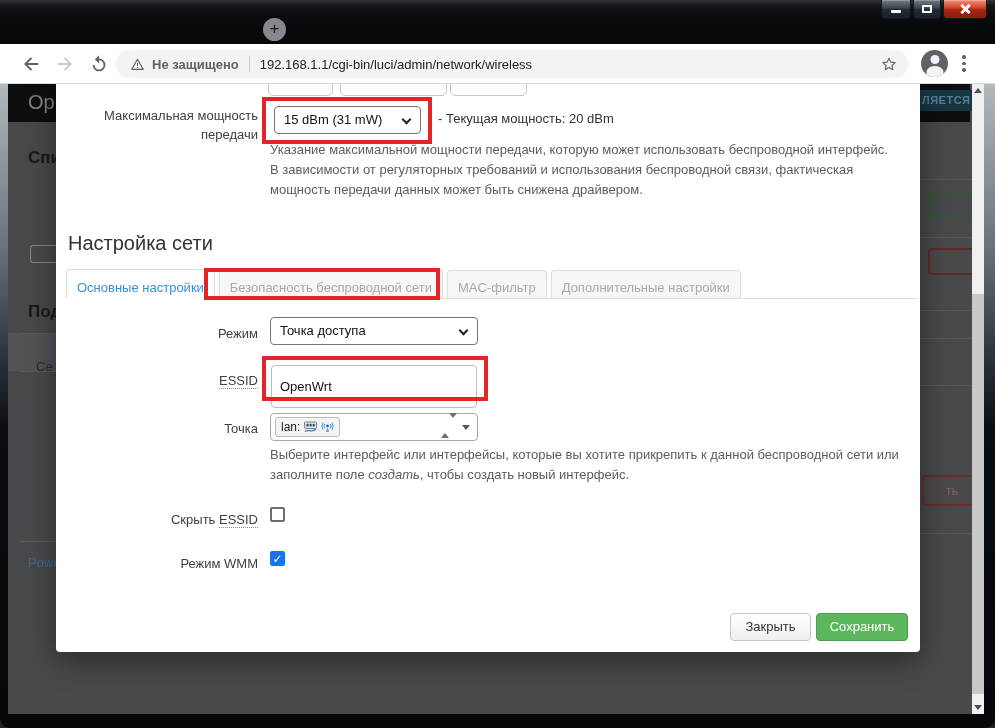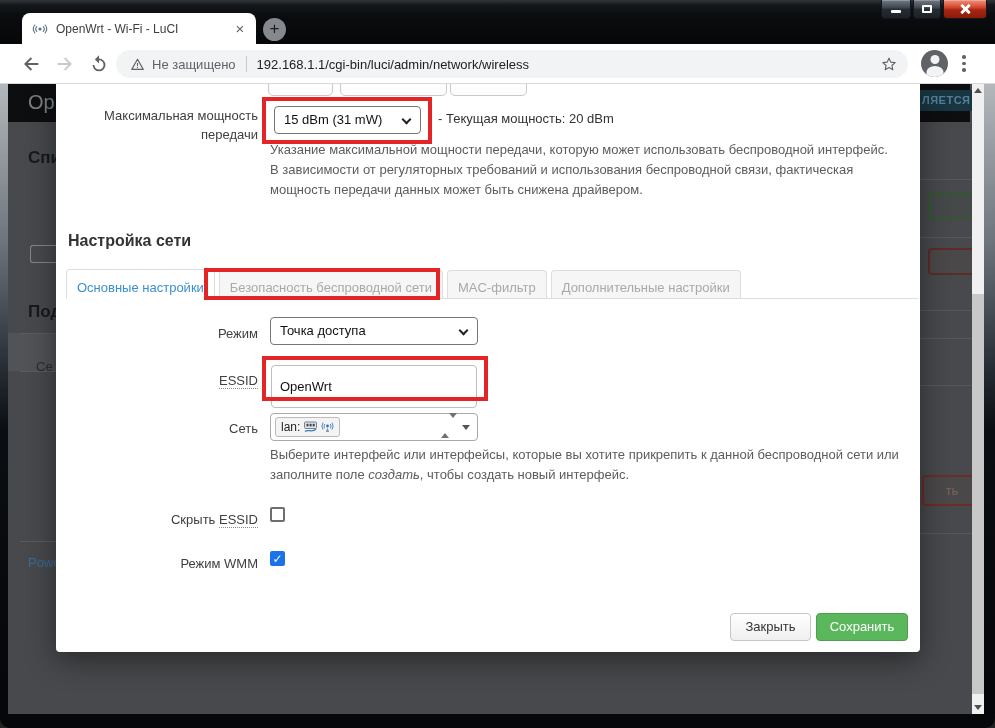--- a/index.html
+++ b/index.html
@@ -48,21 +48,21 @@
   .addressbar {
     position:absolute; left:0; top:44px; width:995px; height:40px; background:#fff;
     border-bottom:1px solid #d7d9dc;
   }
   .nav-ico { position:absolute; top:9px; width:22px; height:22px; }
   .omnibox {
     position:absolute; left:116px; top:6px; width:792px; height:28px;
     background:#f1f3f4; border-radius:14px; display:flex; align-items:center;
   }
   .omni-warn { width:15px; height:15px; margin-left:14px; flex:0 0 auto;}
-  .omni-sec { margin-left:7px; font-size:13px; color:#5f6368; white-space:nowrap;}
+  .omni-sec { margin-left:7px; font-size:13px; color:#5f6368; white-space:nowrap;font-weight:bold;}
   .omni-div { width:1px; height:16px; background:#c6c9cc; margin:0 10px; }
   .omni-url { font-size:13px; color:#202124; white-space:nowrap; flex:1; overflow:hidden;}
   .omni-star { width:18px; height:18px; margin-right:10px; flex:0 0 auto;}
   .avatar { position:absolute; left:921px; top:6px; width:27px; height:27px; border-radius:50%; background:#5f6368; overflow:hidden;}
   .avatar .head { position:absolute; left:50%; top:5px; width:9px; height:9px; border-radius:50%; background:#f1f3f4; transform:translateX(-50%);}
   .avatar .body { position:absolute; left:50%; top:16px; width:17px; height:12px; border-radius:50% 50% 0 0; background:#f1f3f4; transform:translateX(-50%);}
   .menu-dots { position:absolute; left:962px; top:11px; width:4px; }
   .menu-dots i { display:block; width:3.5px; height:3.5px; border-radius:50%; background:#5f6368; margin-bottom:3px;}
 
   
@@ -110,21 +110,21 @@
   .dotted { border-bottom:1px dotted #8a8a8a; }
   .red-box { position:absolute; border:4px solid #e42527; z-index:30; pointer-events:none;}
   .sel {
     position:absolute; height:28px; background:#fff; border:1px solid #767676; border-radius:4px;
     padding:0 24px 0 9px; line-height:26px; color:#111; font-size:13px;
   }
   .chev { position:absolute; right:10px; top:9px; width:7px; height:7px; border-right:2px solid #222; border-bottom:2px solid #222; transform:rotate(45deg); }
   .txt-input { position:absolute; height:43px; border:1px solid #bdbdbd; border-radius:4px; padding:0 8px; font-size:13px; color:#111;
     font-family:"Liberation Sans","DejaVu Sans",sans-serif; outline:none;}
   .desc { position:absolute; color:#5c5c5c; line-height:20px; }
-  .section-title { position:absolute; left:12px; top:148px; font-size:16px; font-weight:bold; color:#333; }
+  .section-title { position:absolute; left:12px; top:148px; font-size:20px; font-weight:normal; color:#333; }
   .tabs { position:absolute; left:10px; top:186px; width:852px; height:29px; border-bottom:1px solid #ddd; display:flex; align-items:flex-end;}
   .tab-item {
     height:28px; padding:4px 10px; line-height:26px; margin-right:4px; white-space:nowrap;
     border:1px solid #ddd; border-bottom:none; border-radius:4px 4px 0 0; background:#f6f6f6; color:#a9a9a9;
   }
   .tab-item.active { background:#fff; color:#3a8fd0; position:relative; height:30px; line-height:28px; margin-bottom:-1px; border-bottom:1px solid #fff;}
   .net-widget { position:absolute; left:214px; top:329px; width:208px; height:28px; border:1px solid #a9a9a9; border-radius:4px; background:#fff; }
   .net-tag { position:absolute; left:4px; top:3px; height:20px; display:flex; align-items:center; gap:3px;
     border:1px solid #bbb; border-radius:3px; background:#f4f4f4; padding:0 5px; font-size:12px; color:#222;}
   .spin { position:absolute; right:26px; top:4px; width:10px; }
@@ -137,28 +137,20 @@
     font-family:"Liberation Sans","DejaVu Sans",sans-serif;}
   .btn-close { left:674px; top:529px; width:81px; background:linear-gradient(180deg,#fff,#efefef); border:1px solid #c6c6c6; color:#333;}
   .btn-save { left:760px; top:529px; width:92px; background:#5bb75b; border:1px solid #4f9e4f; color:#fff;}
 </style>
 </head>
 <body>
 
 <div id="stage">
 
   <div class="titlebar">
-    <div class="tab">
-      <svg class="tab-favicon" viewBox="0 0 24 24" fill="none">
-        <circle cx="12" cy="12" r="2.4" fill="#57707f"></circle>
-        <path d="M7.2 8.3a5.4 5.4 0 0 0 0 7.4M4.4 6a9.3 9.3 0 0 0 0 12M16.8 8.3a5.4 5.4 0 0 1 0 7.4M19.6 6a9.3 9.3 0 0 1 0 12" stroke="#57707f" stroke-width="1.6" stroke-linecap="round"></path>
-      </svg>
-      <span class="tab-title">OpenWrt - Wi-Fi - LuCI</span>
-      <span class="tab-close">×</span>
-    </div>
     <div class="newtab-btn">+</div>
     <div class="win-controls">
       <div class="win-btn min">
           <span class="glyph-min"></span>
         </div>
       <div class="win-btn max">
           <span class="glyph-max"></span>
         </div>
       <div class="win-btn close">
           <span class="glyph-close"></span>
@@ -257,21 +249,21 @@
       <div class="f-label" style="top:240px">Режим</div>
       <div class="sel" style="left:214px;top:233px;width:208px">
         <span>Точка доступа</span>
         <span class="chev"></span>
       </div>
 
       <div class="f-label" style="top:287px"><span class="dotted">ESSID</span></div>
       <div class="red-box" style="left:206px;top:272px;width:226px;height:45px"></div>
       <input class="txt-input" style="left: 215px; top: 281px; width: 206px;" value="OpenWrt">
 
-      <div class="f-label" style="top:335px">Сеть</div>
+      <div class="f-label" style="top:335px">Точка</div>
       <div class="net-widget">
         <span class="net-tag">
           <span>lan:</span>
           <svg width="15" height="12" viewBox="0 0 15 12">
             <rect x="1.5" y="1" width="12" height="6.5" rx="1" fill="#dfe5ea" stroke="#76818c" stroke-width="1"></rect>
             <rect x="3.5" y="2.8" width="2" height="2.6" fill="#39434d"></rect>
               <rect x="6.6" y="2.8" width="2" height="2.6" fill="#39434d"></rect>
               <rect x="9.7" y="2.8" width="2" height="2.6" fill="#39434d"></rect>
             <path d="M2 10.5c3-3 7 2 11-2.5" stroke="#3a7fc2" stroke-width="1.3" fill="none"></path>
           </svg>

